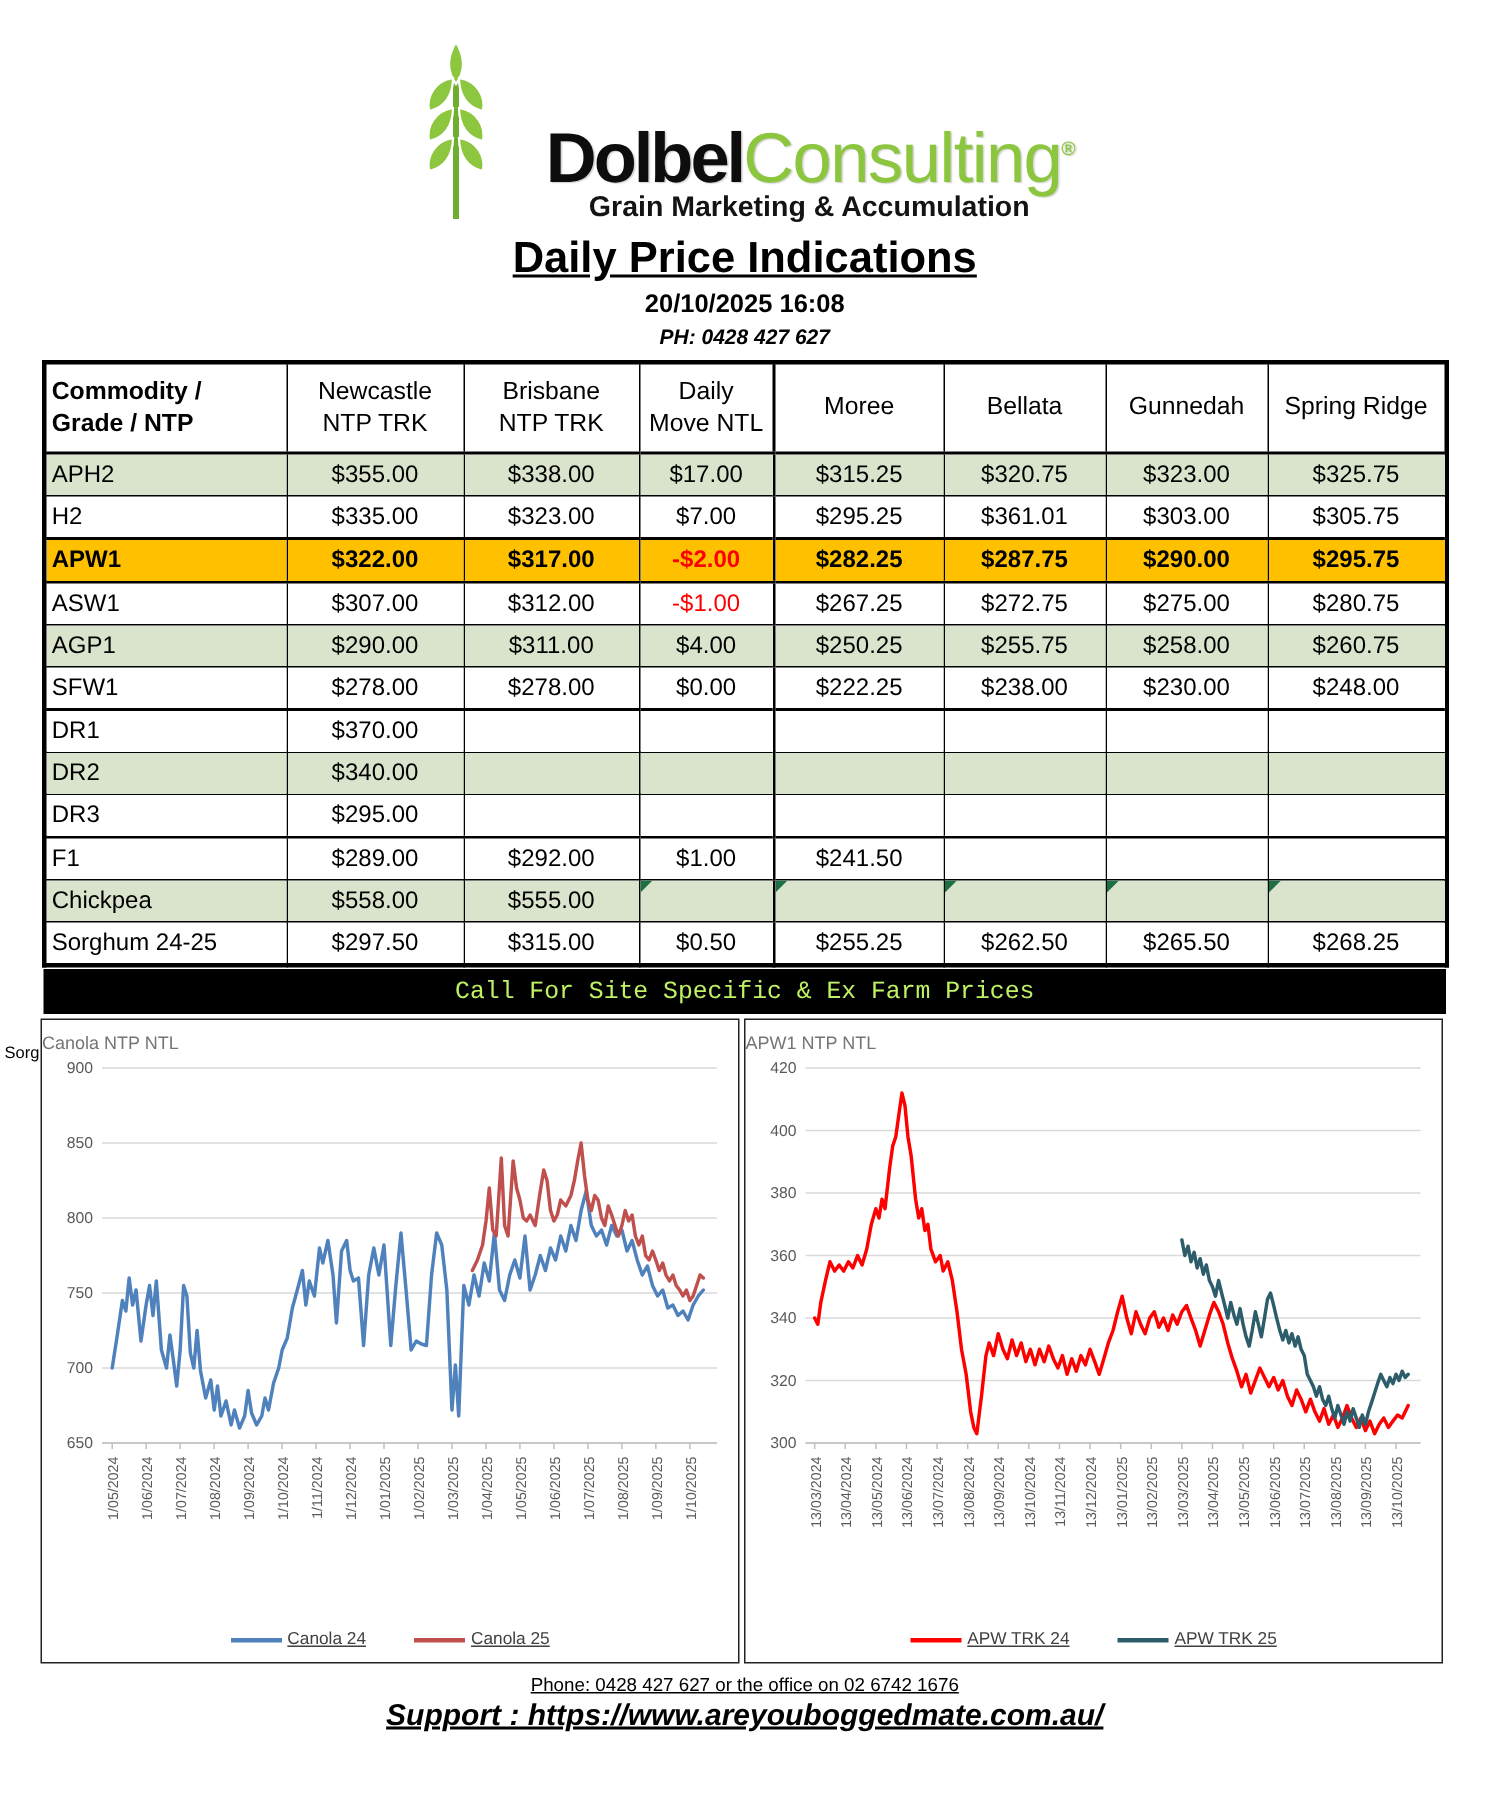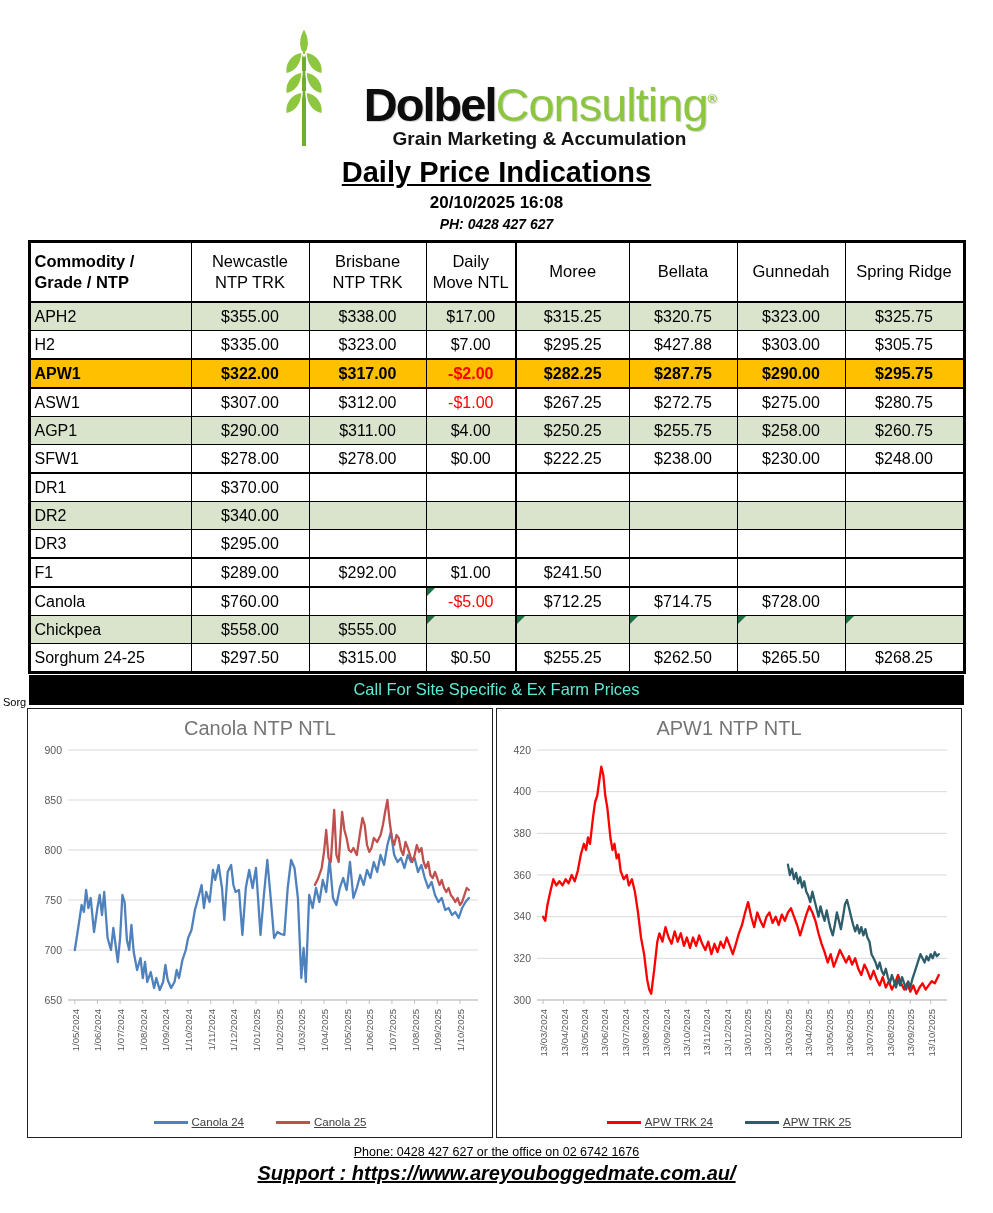--- a/index.html
+++ b/index.html
@@ -29,25 +29,25 @@
   tr.row-green td{background:#dae4cd;margin-left:28px;}
   tr.row-white td{background:#fff;}
   tr.row-orange td{background:#ffc000;font-weight:700;}
   td.neg{color:#fe0000;}
   .bids-table td:nth-child(5),.bids-table th:nth-child(5){border-left:2.5px solid #000;}
   tr.thick-top td{border-top:2.5px solid #000;}
   tr.row-orange td{border-top:2.5px solid #000;border-bottom:2.5px solid #000;}
   .flag{position:absolute;top:0;left:0;width:0;height:0;border-top:8px solid #1d7044;border-right:8px solid transparent;}
   .stray{position:absolute;left:3px;top:676px;font-size:11px;color:#000;margin-top:20px;}
   
-  .banner{width:935px;margin:1px auto 0;background:#000;color:#5eead4;text-align:center;font-size:16.5px;padding:5px 0 6px;}
+  .banner{width:935px;margin:1px auto 0;background:#000;color:#bef264;text-align:center;font-size:16.5px;padding:5px 0 6px;font-family:Liberation Mono, monospace;}
   
   .charts{width:939px;margin:3px auto 0;display:flex;gap:3px;}
   .chart-box{width:466px;height:430px;border:1.5px solid #222;position:relative;background:#fff;box-sizing:border-box;}
-  .chart-title{text-align:center;color:#757575;font-size:20px;margin-top:8px;}
+  .chart-title{text-align:left;color:#757575;font-size:12px;margin-top:8px;}
   .chart-svg{display:block;margin-top:2px;}
   .chart-legend{position:absolute;bottom:9px;left:0;width:100%;display:flex;justify-content:center;align-items:center;gap:8px;font-size:11.5px;color:#404040;}
   .legend-item{display:flex;align-items:center;gap:4px;margin:0 12px;text-decoration:underline;}
   .legend-swatch{width:34px;height:3px;display:inline-block;}
   
   .footer{text-align:center;margin-top:7px;}
   .footer-phone{font-size:12.5px;text-decoration:underline;}
   .footer-support{font-size:20px;font-weight:800;font-style:italic;text-decoration:underline;margin-top:3px;color:#000;display:inline-block;}
 </style>
 </head>
@@ -114,21 +114,21 @@
         <td>$320.75</td>
         <td>$323.00</td>
         <td>$325.75</td>
       </tr>
       <tr class="row-white">
         <td class="grade">H2</td>
         <td>$335.00</td>
         <td>$323.00</td>
         <td>$7.00</td>
         <td>$295.25</td>
-        <td>$427.88</td>
+        <td>$361.01</td>
         <td>$303.00</td>
         <td>$305.75</td>
       </tr>
       <tr class="row-orange">
         <td class="grade">APW1</td>
         <td>$322.00</td>
         <td>$317.00</td>
         <td class="neg">-$2.00</td>
         <td>$282.25</td>
         <td>$287.75</td>
@@ -196,30 +196,20 @@
         <td></td>
       </tr>
       <tr class="row-white thick-top">
         <td class="grade">F1</td>
         <td>$289.00</td>
         <td>$292.00</td>
         <td>$1.00</td>
         <td>$241.50</td>
         <td></td>
         <td></td>
-        <td></td>
-      </tr>
-      <tr class="row-white thick-top">
-        <td class="grade">Canola</td>
-        <td>$760.00</td>
-        <td></td>
-        <td class="neg">-$5.00<span class="flag"></span></td>
-        <td>$712.25</td>
-        <td>$714.75</td>
-        <td>$728.00</td>
         <td></td>
       </tr>
       <tr class="row-green">
         <td class="grade">Chickpea</td>
         <td>$558.00</td>
         <td>$555.00</td>
         <td>
           <span class="flag"></span>
         </td>
         <td>

